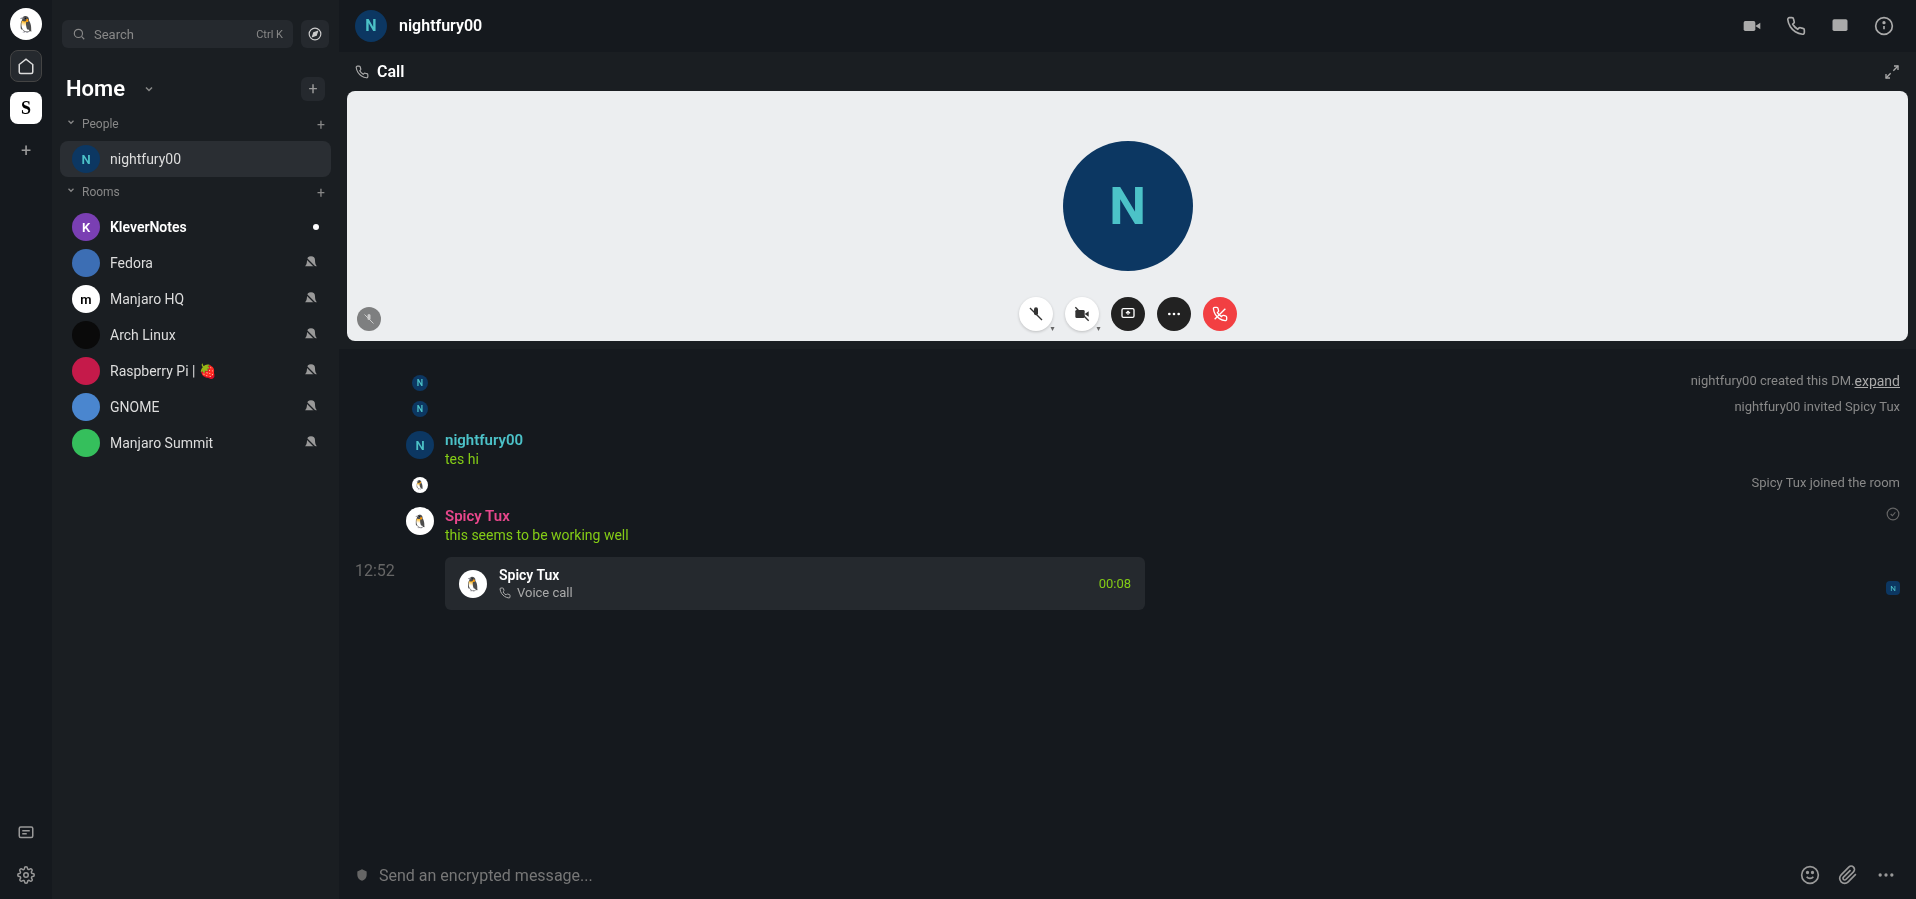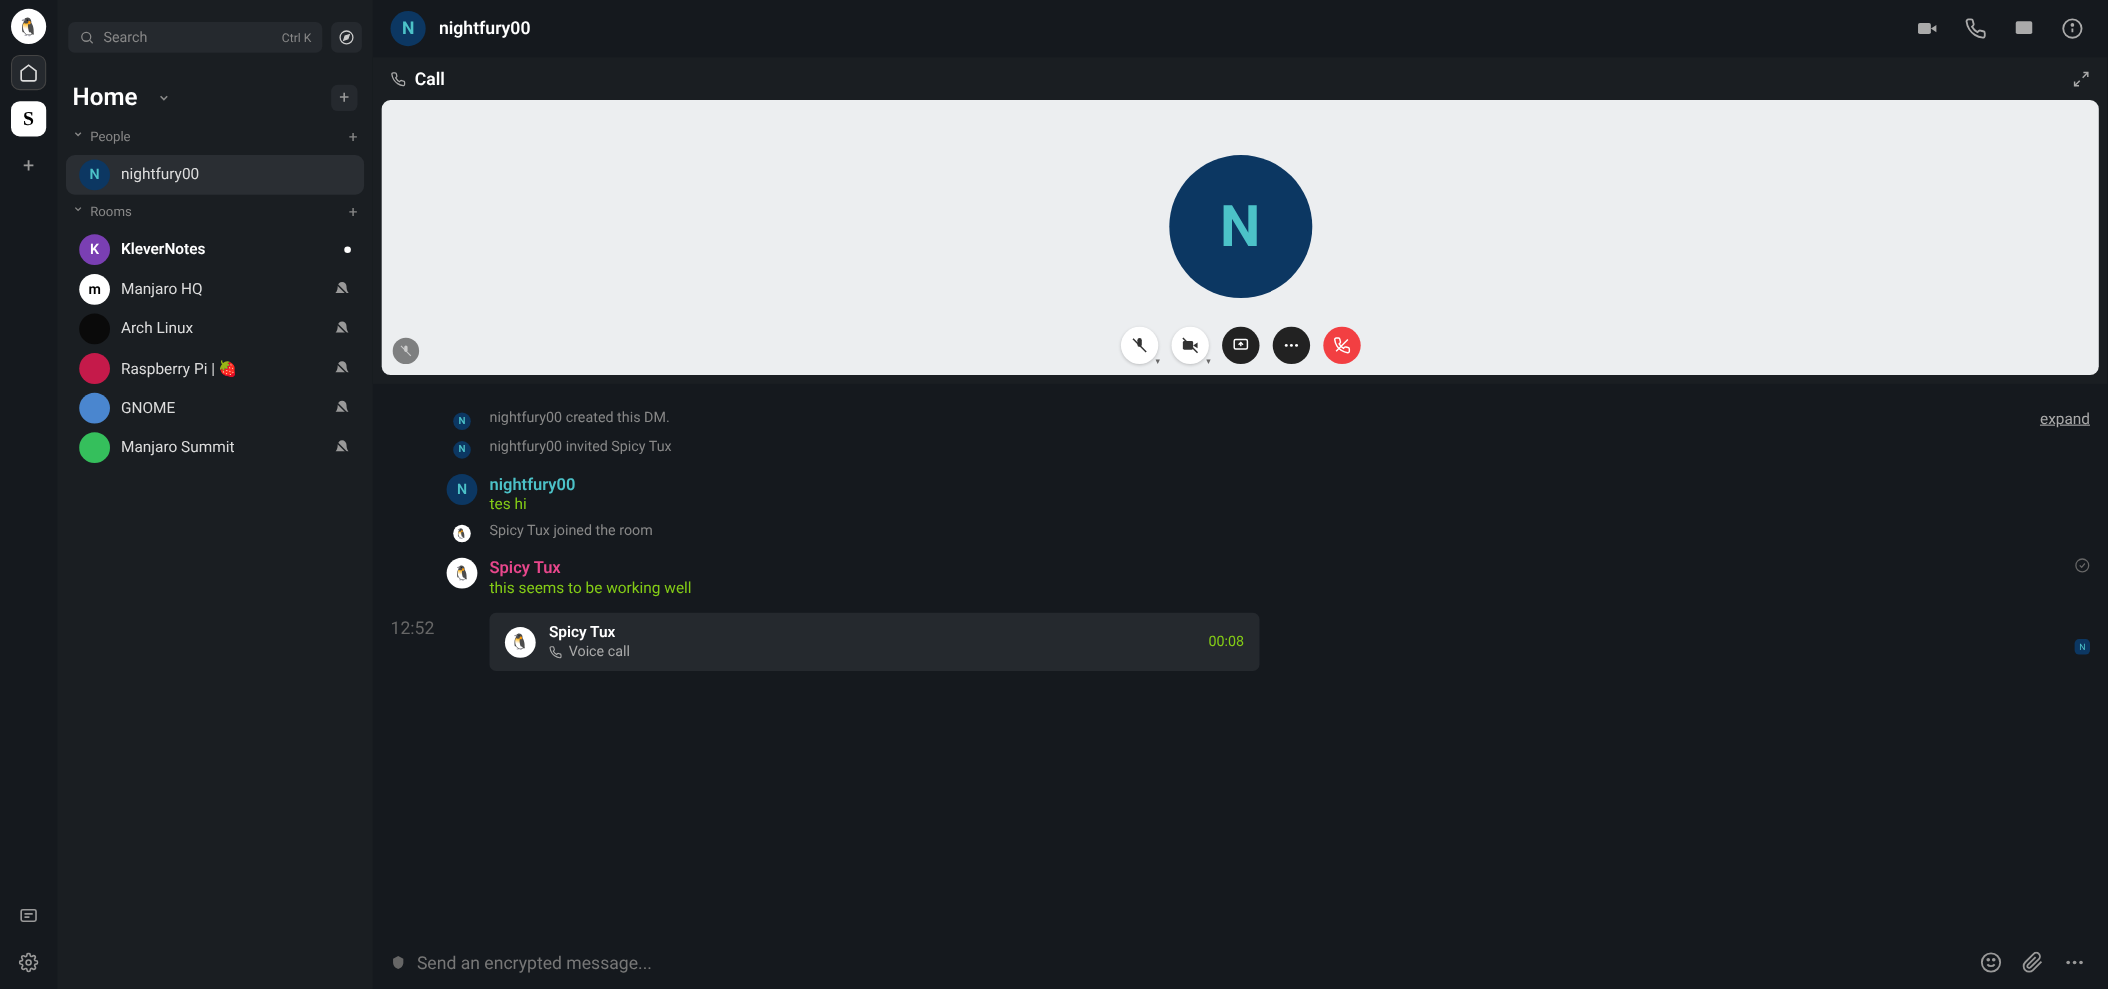--- a/index.html
+++ b/index.html
@@ -237,21 +237,21 @@
       display: flex; align-items: center; justify-content: center;
       font-size: 13px; font-weight: 600;
     }
     .event-tiny-avatar {
       width: 16px; height: 16px; border-radius: 50%;
       display: flex; align-items: center; justify-content: center;
       font-size: 9px; font-weight: 600;
       margin-top: 2px;
     }
     .event-content { flex: 1; }
-    .event-state { color: #888; font-size: 13px; }
+    .event-state { color: #888; font-size: 13px; text-align: right; }
     .event-sender { font-weight: 600; font-size: 15px; margin-bottom: 2px; }
     .sender-cyan { color: #4cc2c8; }
     .sender-pink { color: #e8478c; }
     .event-body { color: #84cc16; }
     .expand-link {
       margin-left: auto;
       color: #aaa;
       text-decoration: underline;
       font-size: 14px;
     }
@@ -391,20 +391,30 @@
         </svg>
     </span>
     <span>Rooms</span>
     <span class="section-add">+</span>
   </div>
   <div id="rooms-container">
       <div class="room-item">
     <div class="room-avatar" style="background:#7a3fb3;color:#fff">K</div>
     <div class="room-name" style="font-weight:600;color:#fff;">KleverNotes</div>
     <div class="unread-dot"></div>
+  </div>
+      <div class="room-item">
+    <div class="room-avatar" style="background:#3c6eb4;color:#fff"></div>
+    <div class="room-name" style="">Fedora</div>
+    <div class="room-indicator">
+          <svg width="16" height="16" viewBox="0 0 24 24" fill="#999">
+            <path d="M18 8a6 6 0 0 0-12 0c0 7-3 9-3 9h18s-3-2-3-9"></path>
+            <line x1="3" y1="3" x2="21" y2="21" stroke="#1a1e22" stroke-width="2"></line>
+          </svg>
+        </div>
   </div>
       <div class="room-item">
     <div class="room-avatar" style="background:#fff;color:#000">m</div>
     <div class="room-name" style="">Manjaro HQ</div>
     <div class="room-indicator">
           <svg width="16" height="16" viewBox="0 0 24 24" fill="#999">
             <path d="M18 8a6 6 0 0 0-12 0c0 7-3 9-3 9h18s-3-2-3-9"></path>
             <line x1="3" y1="3" x2="21" y2="21" stroke="#1a1e22" stroke-width="2"></line>
           </svg>
         </div>

